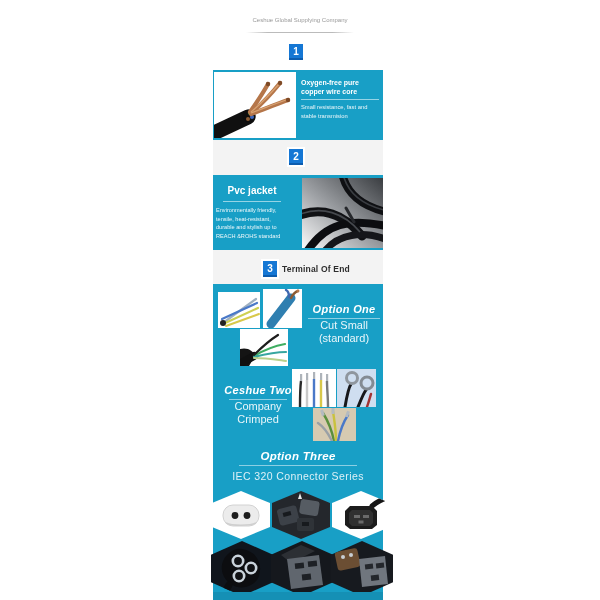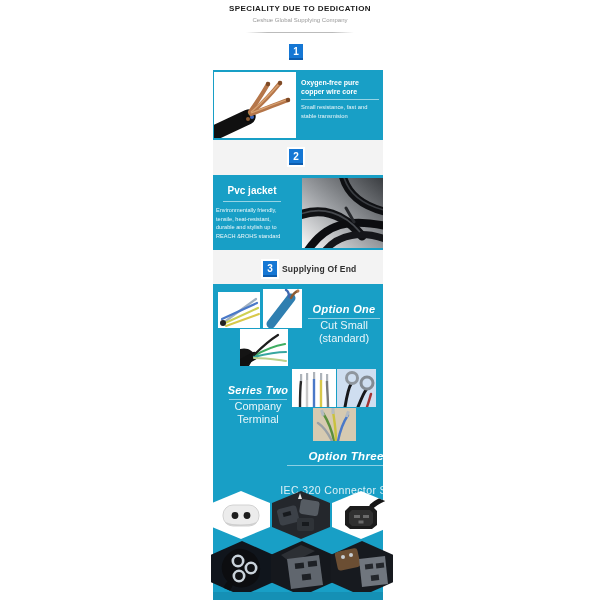--- a/index.html
+++ b/index.html
@@ -44,34 +44,33 @@
   .t3label{left:282px;top:264px;font-size:8.5px;font-weight:bold;color:#2e2e2e;letter-spacing:.2px;}
   
   .opt{color:#fff;text-align:center;}
   .opt-title{font-size:11px;font-weight:bold;font-style:italic;letter-spacing:.3px;}
   .opt-rule{height:1px;background:rgba(255,255,255,.5);margin:3px auto 0;}
   .opt-line{font-size:11px;line-height:1.18;color:rgba(255,255,255,.9);}
   .opt1{left:306px;top:303px;width:76px;}
   .opt1 .opt-rule{width:72px;}
   .opt2{left:214px;top:384px;width:88px;}
   .opt2 .opt-rule{width:58px;}
-  .opt3{left:213px;top:450px;width:170px;padding-left:48px;}
+  .opt3{left:213px;top:450px;width:170px;}
   .opt3 .opt-title{font-size:11.5px;}
   .opt3 .opt-rule{width:118px;}
-  .opt3 .opt-line{font-size:10.5px;letter-spacing:.4px;color:rgba(255,255,255,.85);margin-top:18px;}
+  .opt3 .opt-line{font-size:10.5px;letter-spacing:.4px;color:rgba(255,255,255,.85);margin-top:4px;}
   .opt .opt-line:first-of-type{margin-top:3px;}
   
   .hex{clip-path:polygon(50% 0%,100% 25%,100% 75%,50% 100%,0% 75%,0% 25%);overflow:hidden;}
 </style>
 </head>
 <body>
 
 <div class="page">
 
-  <div class="abs hdr-title">SPECIALITY DUE TO DEDICATION</div>
   <div class="abs hdr-sub">Ceshue Global Supplying Company</div>
   <div class="abs hdr-rule"></div>
 
   <div class="abs badge" style="left:289px;top:44px;">1</div>
   <div class="abs band band1"></div>
   <div class="abs photo" style="left:214px;top:72px;width:82px;height:66px;">
     <svg viewBox="0 0 82 66">
       <rect width="82" height="66" fill="#ffffff"></rect>
       <path d="M2 60 L34 45" stroke="#101010" stroke-width="15" stroke-linecap="round"></path>
       <circle cx="35" cy="44" r="6.5" fill="#0d0d0d"></circle>
@@ -118,21 +117,21 @@
       <path d="M6 72 C24 46,46 40,84 48" stroke="#0c0d10" stroke-width="8" fill="none" stroke-linecap="round"></path>
       <path d="M22 74 C36 56,60 52,86 62" stroke="#15161a" stroke-width="7" fill="none" stroke-linecap="round"></path>
       <path d="M-4 37 C20 27,42 35,58 54" stroke="#45484d" stroke-width="1.6" fill="none"></path>
       <path d="M41 -4 C45 13,58 26,82 32" stroke="#3a3d42" stroke-width="1.6" fill="none"></path>
       <path d="M44 30 L52 44" stroke="#26282c" stroke-width="3" stroke-linecap="round"></path>
     </svg>
   </div>
 
   <div class="abs gap gap2"></div>
   <div class="abs badge" style="left:263px;top:261px;">3</div>
-  <div class="abs t3label">Supplying Of End</div>
+  <div class="abs t3label">Terminal Of End</div>
 
   <div class="abs band band3"></div>
 
   <div class="abs tile" style="left:218px;top:292px;width:42px;height:36px;">
     <svg viewBox="0 0 42 36">
       <rect width="42" height="36" fill="#ffffff"></rect>
       <path d="M5 31 L38 7" stroke="#9fb0c0" stroke-width="2.2" stroke-linecap="round"></path>
       <path d="M4 27 L39 11" stroke="#4a79c8" stroke-width="2.2" stroke-linecap="round"></path>
       <path d="M5 32 L40 16" stroke="#cdd052" stroke-width="2.2" stroke-linecap="round"></path>
       <path d="M8 34 L41 22" stroke="#d8c84a" stroke-width="2" stroke-linecap="round"></path>
@@ -160,24 +159,24 @@
       <path d="M0 20 C8 18,13 22,15 27 L9 37 L0 37 Z" fill="#141414"></path>
       <path d="M3 33 L14 27" stroke="#101010" stroke-width="8" stroke-linecap="round"></path>
       <path d="M14 27 C24 21,34 17,45 15" stroke="#3fae62" stroke-width="2.2" fill="none" stroke-linecap="round"></path>
       <path d="M14 28 C26 25,36 23,46 23" stroke="#37a6a0" stroke-width="2.2" fill="none" stroke-linecap="round"></path>
       <path d="M14 26 C22 18,30 11,38 6" stroke="#1d1d1d" stroke-width="2.2" fill="none" stroke-linecap="round"></path>
       <path d="M14 29 C26 29,38 31,46 32" stroke="#b9d08a" stroke-width="2" fill="none" stroke-linecap="round"></path>
     </svg>
   </div>
 
   <div class="abs opt opt2">
-    <div class="opt-title">Series Two</div>
+    <div class="opt-title">Ceshue Two</div>
     <div class="opt-rule"></div>
     <div class="opt-line">Company</div>
-    <div class="opt-line">Terminal</div>
+    <div class="opt-line">Crimped</div>
   </div>
   <div class="abs tile" style="left:292px;top:369px;width:44px;height:38px;">
     <svg viewBox="0 0 44 38">
       <rect width="44" height="38" fill="#ffffff"></rect>
       <path d="M8 38 C8 28,8 20,9 12" stroke="#2a2a2a" stroke-width="2.4" fill="none"></path>
       <path d="M15 38 C15 28,15 20,15 11" stroke="#c9c9c9" stroke-width="2.4" fill="none"></path>
       <path d="M22 38 C22 28,22 20,22 10" stroke="#4a79c8" stroke-width="2.4" fill="none"></path>
       <path d="M29 38 C29 28,29 20,29 11" stroke="#d8c84a" stroke-width="2.4" fill="none"></path>
       <path d="M36 38 C36 28,35 20,35 12" stroke="#7a7a7a" stroke-width="2.4" fill="none"></path>
       <rect x="8" y="5" width="2.2" height="7" fill="#aeb4ba"></rect>

